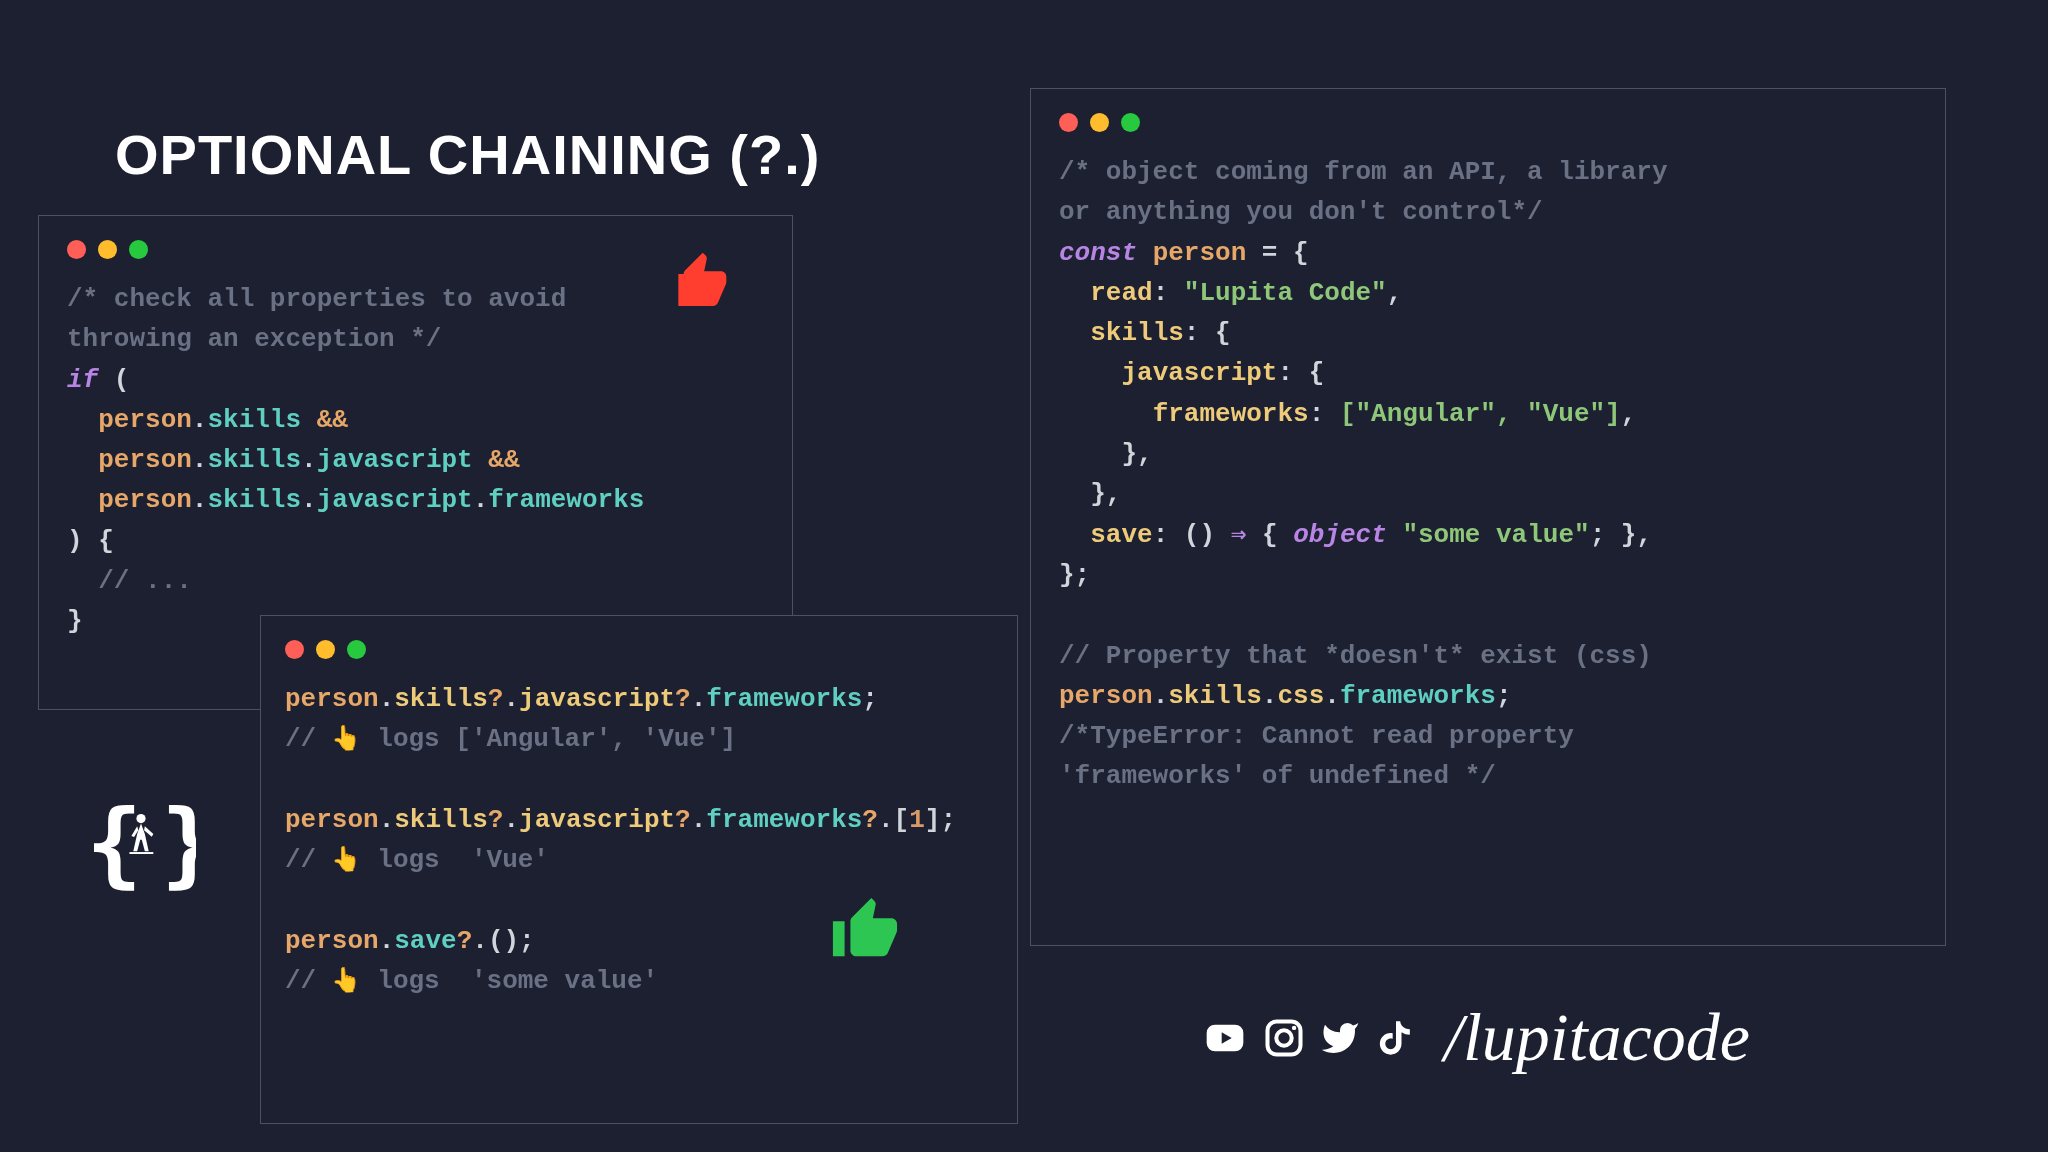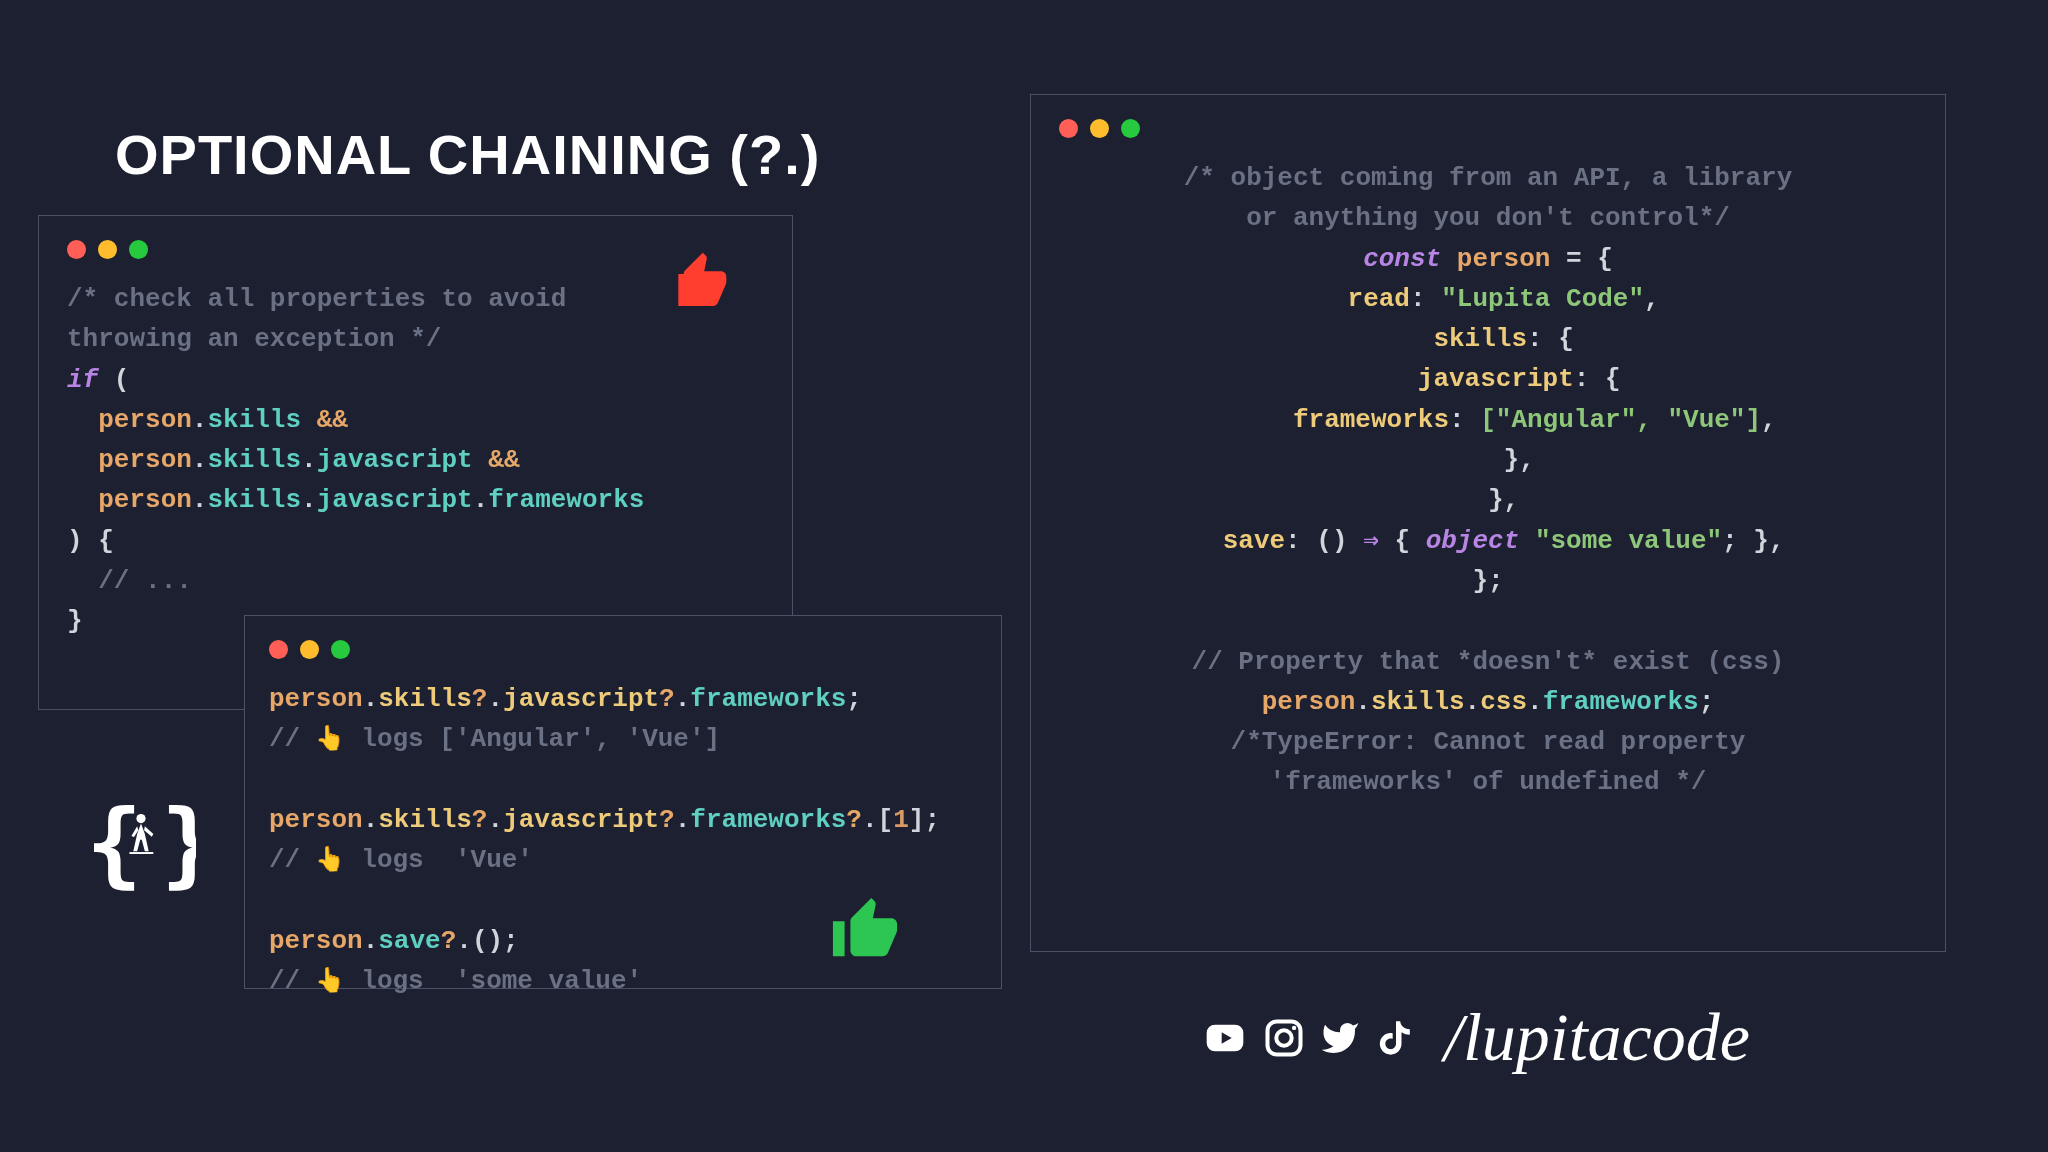--- a/index.html
+++ b/index.html
@@ -54,22 +54,22 @@
   .c-var { color: #e6a769; }
   .c-prop { color: #eecb7a; }
   .c-method { color: #5fcfc2; }
   .c-op { color: #d0d4db; }
   .c-punct { color: #d0d4db; }
   .c-string { color: #8ec779; }
   .c-num { color: #d99a66; }
   .c-oprange { color: #e6a769; }
 
   .window-1 { top: 215px; left: 38px; width: 755px; height: 495px; }
-  .window-2 { top: 615px; left: 244px; width: 758px; height: 374px; z-index: 2; padding-left: 24px; }
-  .window-3 { top: 94px; left: 1030px; width: 916px; height: 858px; text-align: center; }
+  .window-2 { top: 615px; left: 260px; width: 758px; height: 509px; z-index: 2; padding-left: 24px; }
+  .window-3 { top: 88px; left: 1030px; width: 916px; height: 858px; }
 
   .thumbs-down {
     position: absolute;
     top: 250px;
     left: 665px;
     z-index: 3;
     color: #ff3e30;
   }
   .thumbs-up {
     position: absolute;

